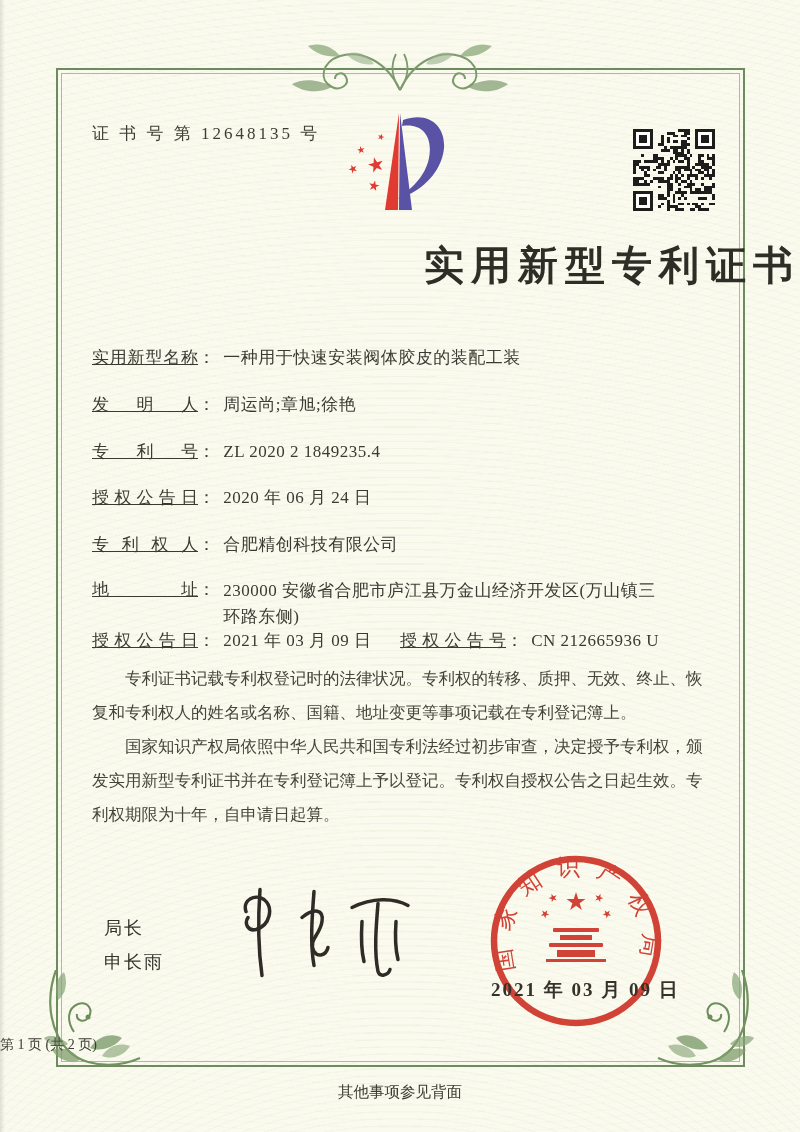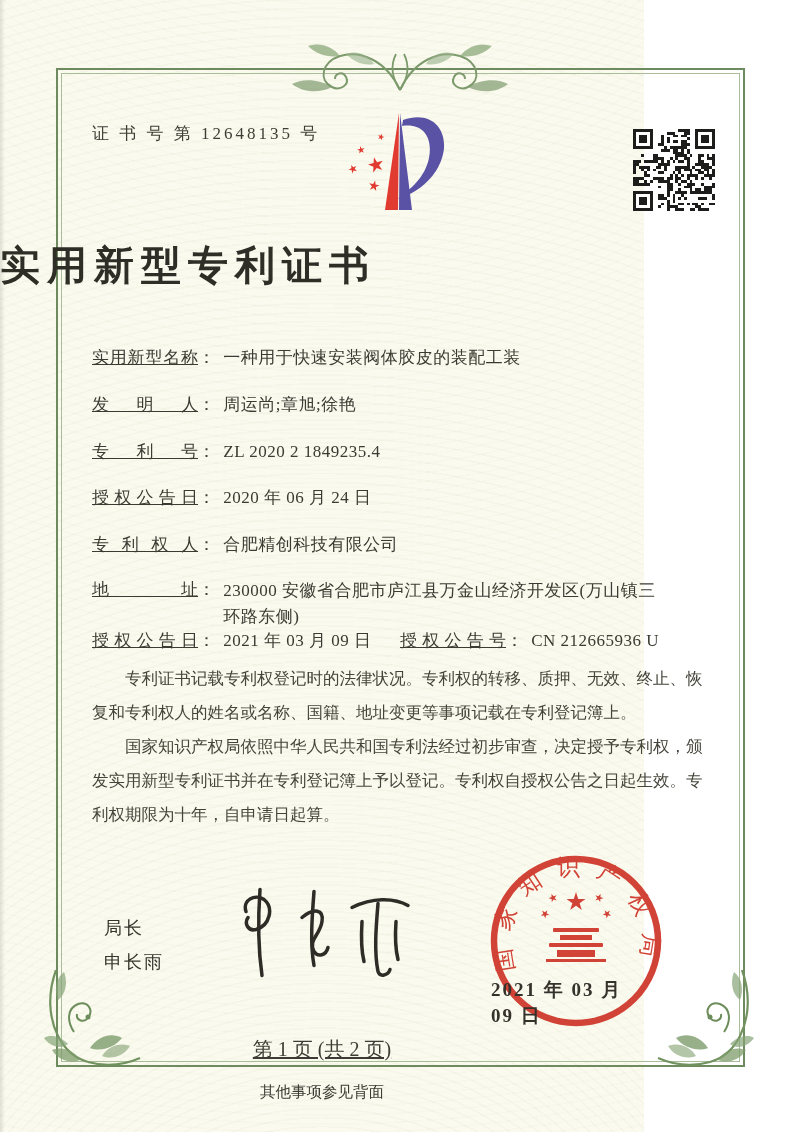--- a/index.html
+++ b/index.html
@@ -1,18 +1,18 @@
 <!DOCTYPE html>
 <html><head>
 <meta charset="utf-8">
 <style>
   html,body{margin:0;padding:0;}
   body{width:800px;height:1132px;overflow:hidden;}
   .page{
-    position:relative;width:644px;height:1132px;
+    position:relative;width:800px;height:1132px;
     font-family:"Liberation Serif","DejaVu Serif",serif;
     color:#3b3b33;
     background:
       repeating-radial-gradient(140% 95% at 50% 135%, rgba(140,170,110,0) 0 6px, rgba(140,170,110,0.05) 6px 7.5px),
       repeating-radial-gradient(150% 90% at 50% -40%, rgba(140,170,110,0) 0 7px, rgba(140,170,110,0.035) 7px 8.5px),
       #fbfaef;
   }
   .page::after{content:'';position:absolute;left:0;top:0;bottom:0;width:5px;
     background:linear-gradient(90deg,rgba(90,90,80,.16),rgba(90,90,80,0));pointer-events:none;}
   
@@ -20,21 +20,21 @@
     border:2px solid #6e8b60;}
   .frame-inner{position:absolute;left:3px;top:3px;right:3px;bottom:3px;border:1px solid #a9bd9b;}
   
   .orn{position:absolute;pointer-events:none;}
   .orn-top{left:288px;top:40px;}
   .orn-bl{left:44px;top:970px;}
   .orn-br{left:654px;top:970px;}
   .cert-no{position:absolute;left:92px;top:122px;font-size:17px;letter-spacing:3px;color:#3e3e36;}
   .logo{position:absolute;left:340px;top:110px;}
   .qr{position:absolute;left:633px;top:129px;}
-  .title{position:absolute;left:0;top:238px;width:100%;margin:0;text-align:left;
+  .title{position:absolute;left:0;top:238px;width:100%;margin:0;text-align:right;
     font-size:40px;font-weight:600;letter-spacing:7px;color:#2e2e27;}
   
   .f-row{position:absolute;left:92px;width:624px;font-size:17px;white-space:nowrap;}
   .f-label{display:inline-block;width:106px;text-align:justify;text-align-last:justify;text-decoration:underline;}
   .f-colon{display:inline-block;}
   .f-value{margin-left:4px;letter-spacing:.5px;}
   .f-value.addr{display:inline-block;width:434px;white-space:normal;vertical-align:top;line-height:26px;}
   .f-pair2{position:absolute;left:308px;top:0;}
   
   .body-text{position:absolute;left:92px;top:662px;width:624px;font-size:16.5px;
@@ -42,21 +42,21 @@
   .body-text p{margin:0;text-indent:2em;}
   
   .sig-title{position:absolute;left:104px;top:916px;font-size:18px;letter-spacing:2px;color:#35352d;}
   .sig-name{position:absolute;left:104px;top:950px;font-size:18px;letter-spacing:2px;color:#35352d;}
   .sig-hand{position:absolute;left:222px;top:876px;}
   
   .seal{position:absolute;left:487px;top:852px;opacity:.94;}
   .seal-date{position:absolute;left:491px;top:977px;font-size:19px;font-weight:600;
     letter-spacing:2px;color:#35312b;z-index:5;}
   
-  .page-info{position:absolute;left:0;top:1036px;width:100%;text-align:center;font-size:20px;color:#3c3c34;text-decoration:underline;}
+  .page-info{position:absolute;left:0;top:1036px;width:100%;font-size:14px;color:#3c3c34;}
   .back-note{position:absolute;left:0;top:1082px;width:100%;text-align:center;font-size:15.5px;color:#3c3c34;}
 </style>
 </head>
 <body>
 
 <div class="page">
 
   <svg width="0" height="0" style="position:absolute" aria-hidden="true">
     <defs>
       <path id="star5" d="M0,-1 L0.2245,-0.309 L0.9511,-0.309 L0.3633,0.118 L0.5878,0.809 L0,0.382 L-0.5878,0.809 L-0.3633,0.118 L-0.9511,-0.309 L-0.2245,-0.309 Z"></path>

